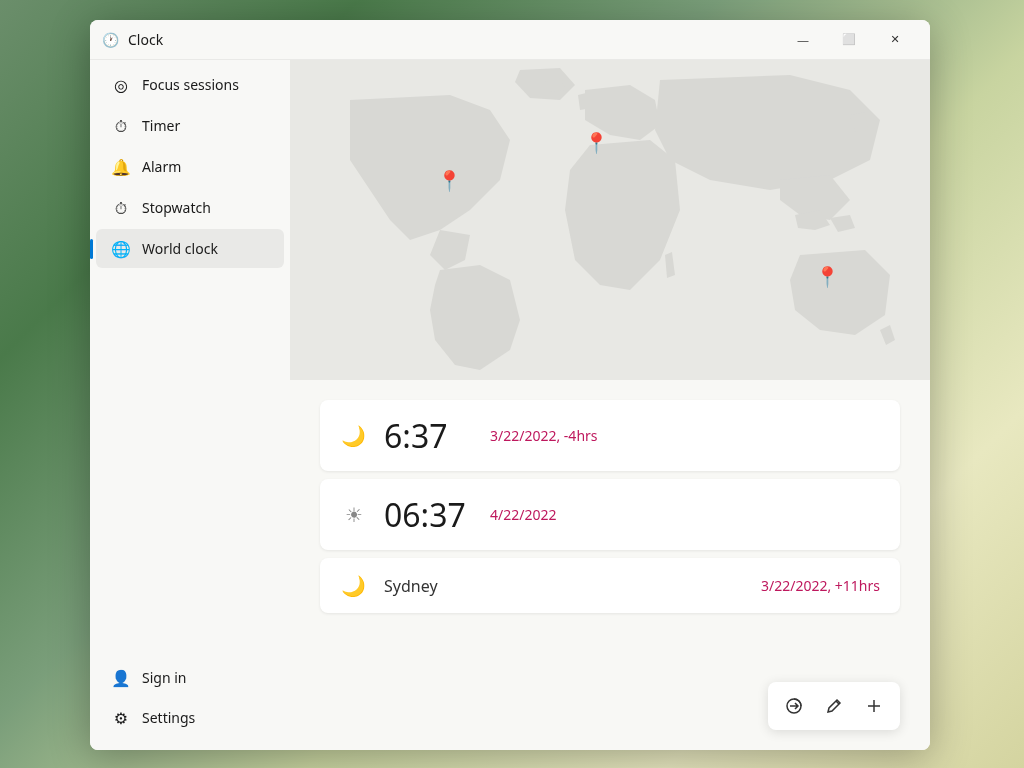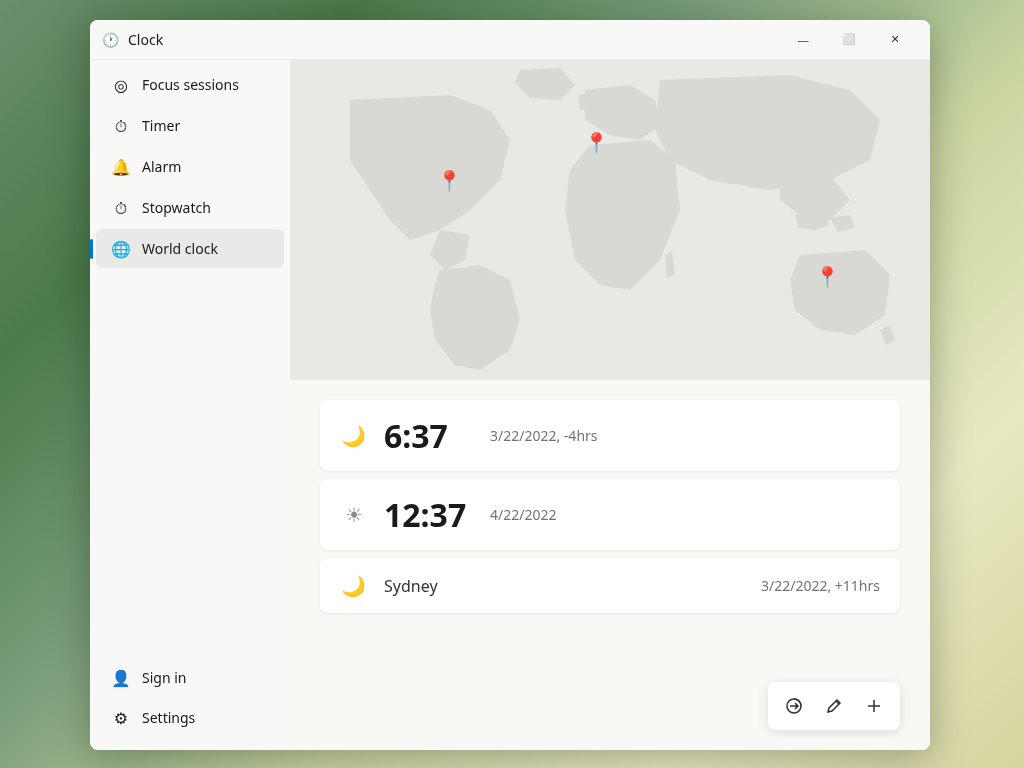--- a/index.html
+++ b/index.html
@@ -204,34 +204,34 @@
 
     .clock-sun-icon {
       font-size: 20px;
       color: #888;
       width: 28px;
       text-align: center;
     }
 
     .clock-time {
       font-size: 32px;
-      font-weight: 700;
+      font-weight: 400;
       color: #1a1a1a;
       min-width: 90px;
     }
 
     .clock-city {
       font-size: 16px;
       color: #333;
       flex: 1;
     }
 
     .clock-date {
       font-size: 14px;
-      color: #737373;
+      color: #be185d;
     }
 
     .bottom-toolbar {
       position: absolute;
       bottom: 20px;
       right: 30px;
       display: flex;
       gap: 4px;
       background: white;
       border-radius: 8px;
@@ -358,21 +358,21 @@
       <div class="clocks-area">
 
         <div class="clock-row">
           <div class="clock-moon-icon">🌙</div>
           <div class="clock-time">6:37</div>
           <div class="clock-date">3/22/2022, -4hrs</div>
         </div>
 
         <div class="clock-row">
           <div class="clock-sun-icon">☀</div>
-          <div class="clock-time">12:37</div>
+          <div class="clock-time">06:37</div>
           <div class="clock-date">4/22/2022</div>
         </div>
 
         <div class="clock-row">
           <div class="clock-moon-icon">🌙</div>
           <div class="clock-city">Sydney</div>
           <div class="clock-date">3/22/2022, +11hrs</div>
         </div>
       </div>
 

